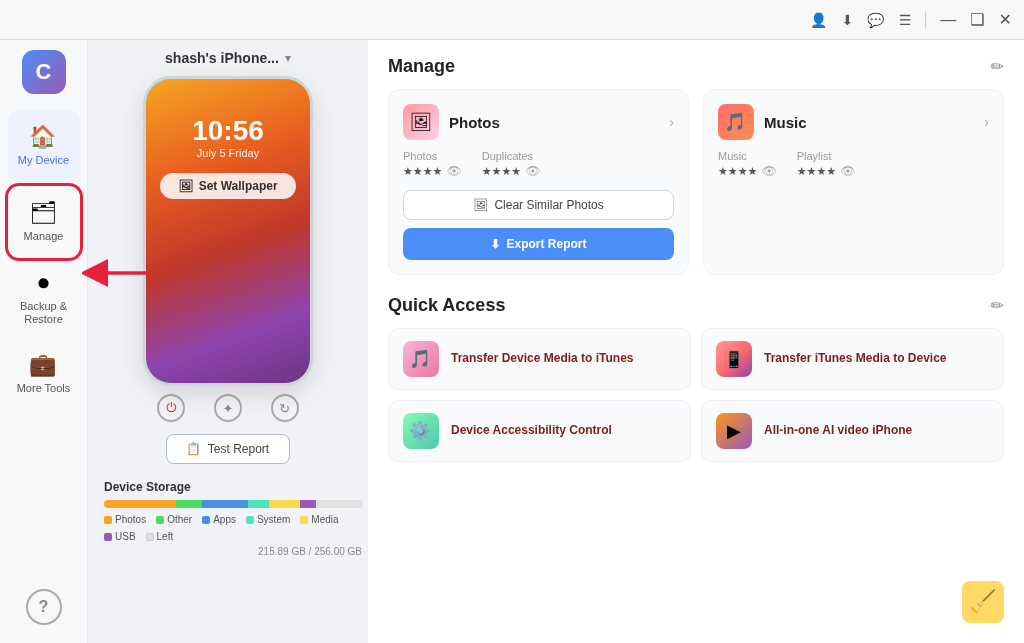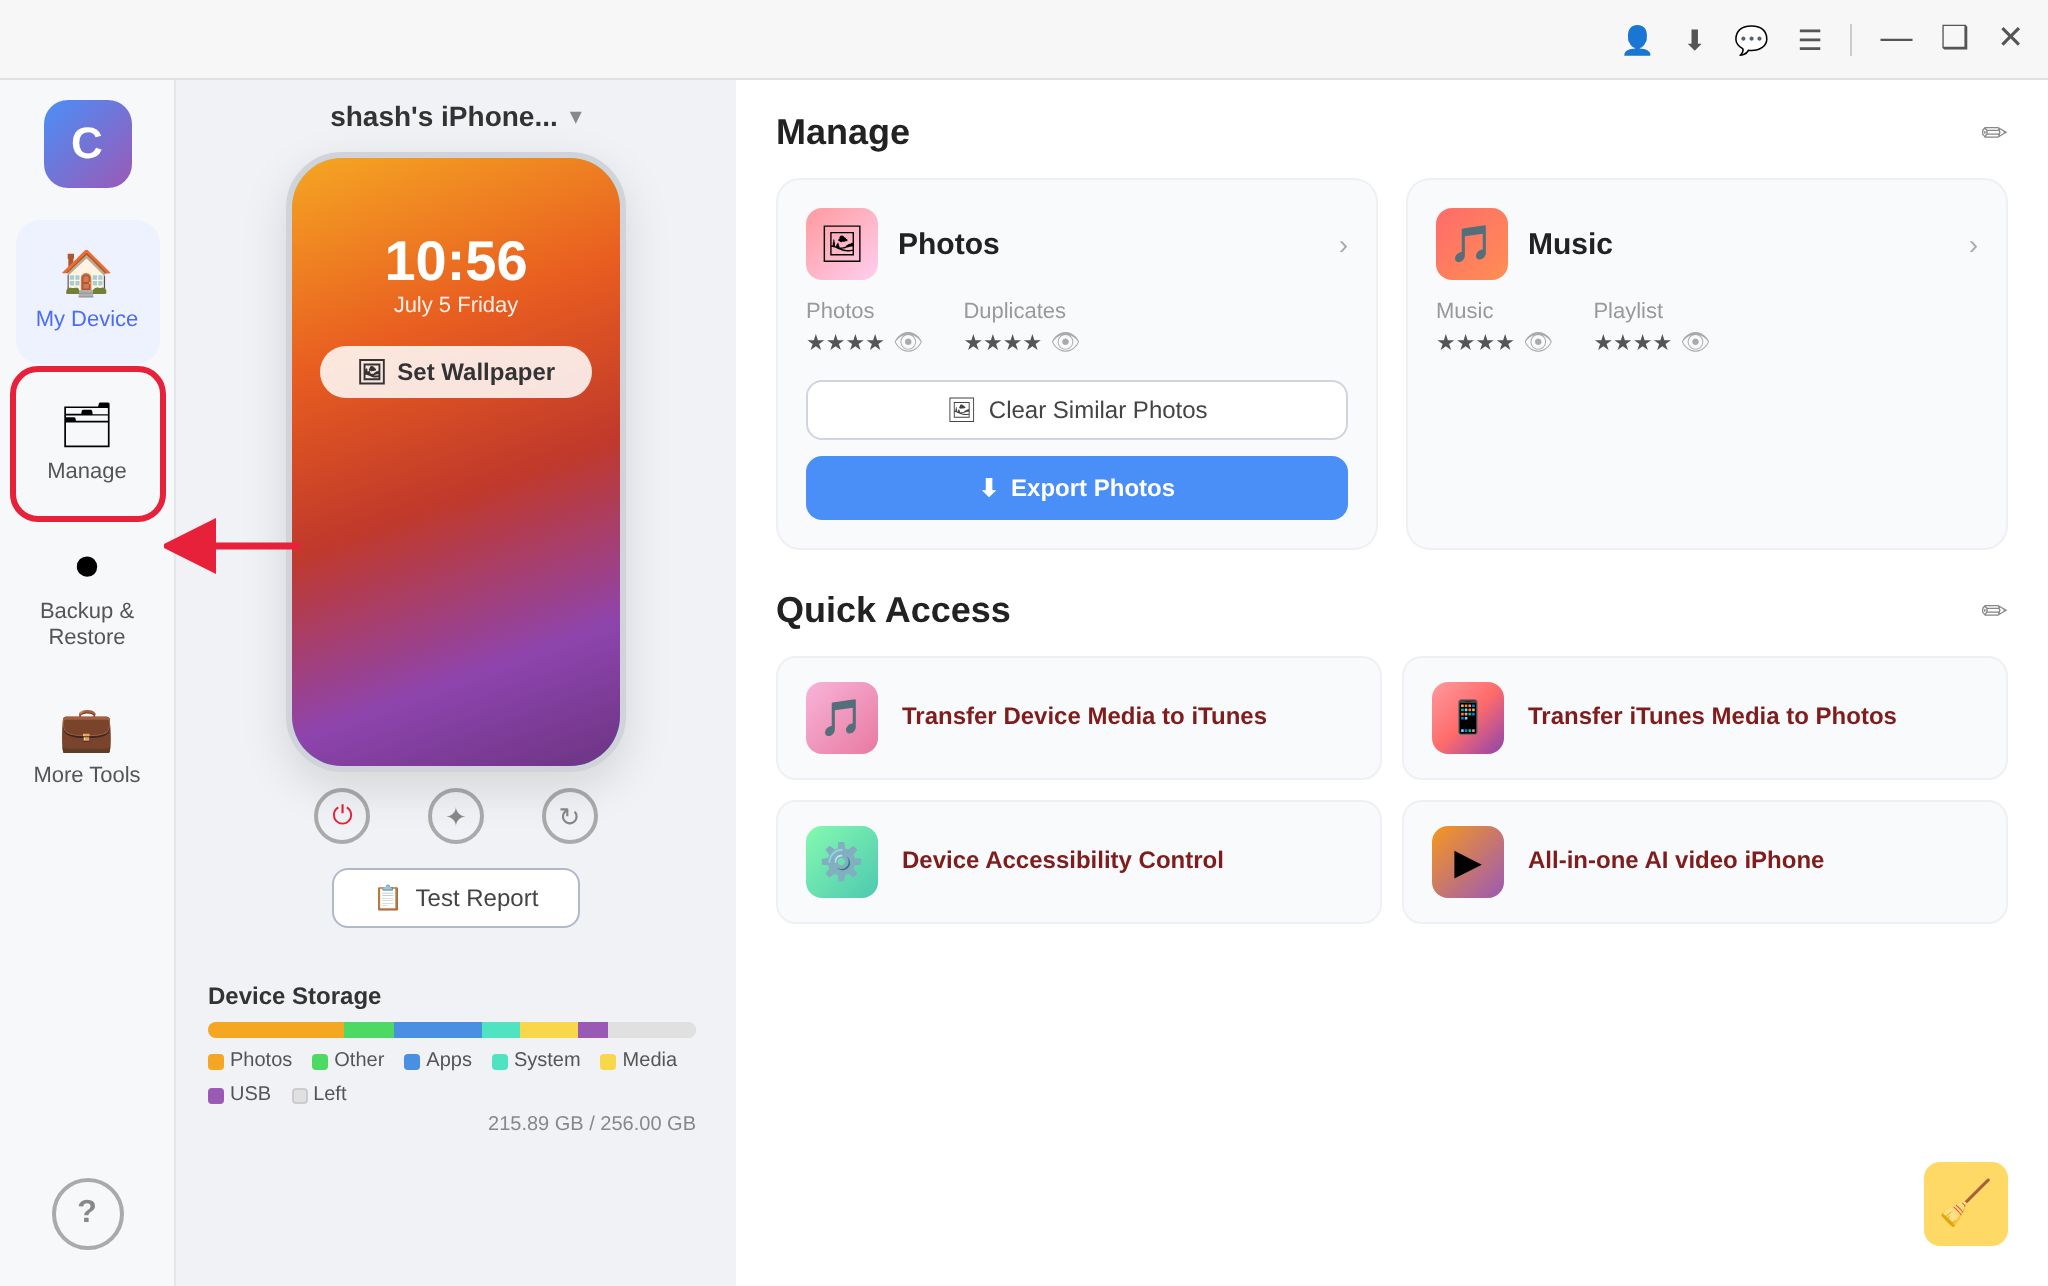--- a/index.html
+++ b/index.html
@@ -240,22 +240,22 @@
       cursor: pointer;
       display: flex;
       align-items: center;
       gap: 6px;
       margin-top: 4px;
     }
 
     
     .device-storage {
       width: 100%;
-      padding: 8px 20px 0 16px;
-      margin-top: 19px;
+      padding: 8px 6px 0 16px;
+      margin-top: 8px;
     }
     .storage-label {
       font-size: 12px;
       font-weight: 700;
       color: #333;
       margin-bottom: 6px;
     }
     .storage-bar {
       height: 8px;
       border-radius: 4px;
@@ -641,21 +641,21 @@
               <span class="eye-icon">👁</span>
             </div>
           </div>
         </div>
         <button class="clear-similar-btn">
           <span>🖼</span>
           <span>Clear Similar Photos</span>
         </button>
         <button class="export-photos-btn">
           <span>⬇</span>
-          <span>Export Photos</span>
+          <span>Export Report</span>
         </button>
       </div>
 
       <div class="manage-card">
         <div class="card-header">
           <div class="card-icon-title">
             <div class="card-icon music">🎵</div>
             <span class="card-title">Music</span>
           </div>
           <span class="card-chevron">›</span>
@@ -688,21 +688,21 @@
 
       <div class="qa-item">
         <div class="qa-icon itunes">🎵</div>
         <span class="qa-label">Transfer Device Media to iTunes</span>
       </div>
 
       <div class="qa-item">
         <div class="qa-icon itunes2" style="font-size:16px;overflow:hidden;">
           <span style="font-size:16px;">📱</span>
         </div>
-        <span class="qa-label">Transfer iTunes Media to Photos</span>
+        <span class="qa-label">Transfer iTunes Media to Device</span>
       </div>
 
       <div class="qa-item">
         <div class="qa-icon access">⚙️</div>
         <span class="qa-label">Device Accessibility Control</span>
       </div>
 
       <div class="qa-item">
         <div class="qa-icon video">▶</div>
         <span class="qa-label">All-in-one AI video iPhone</span>

